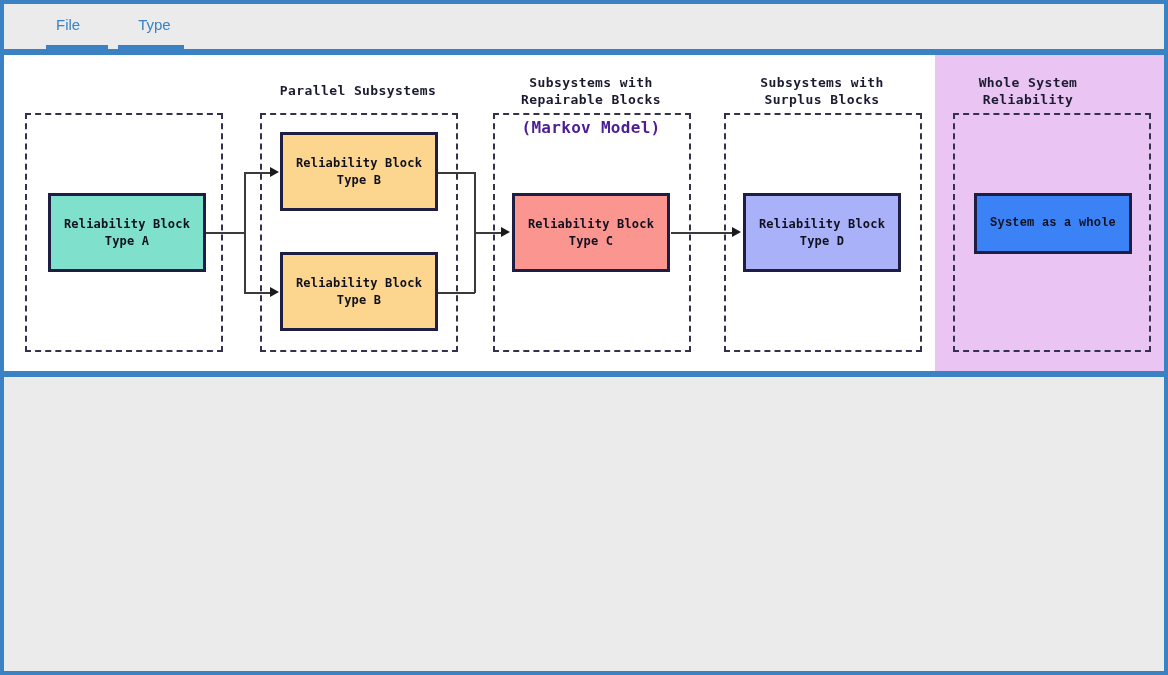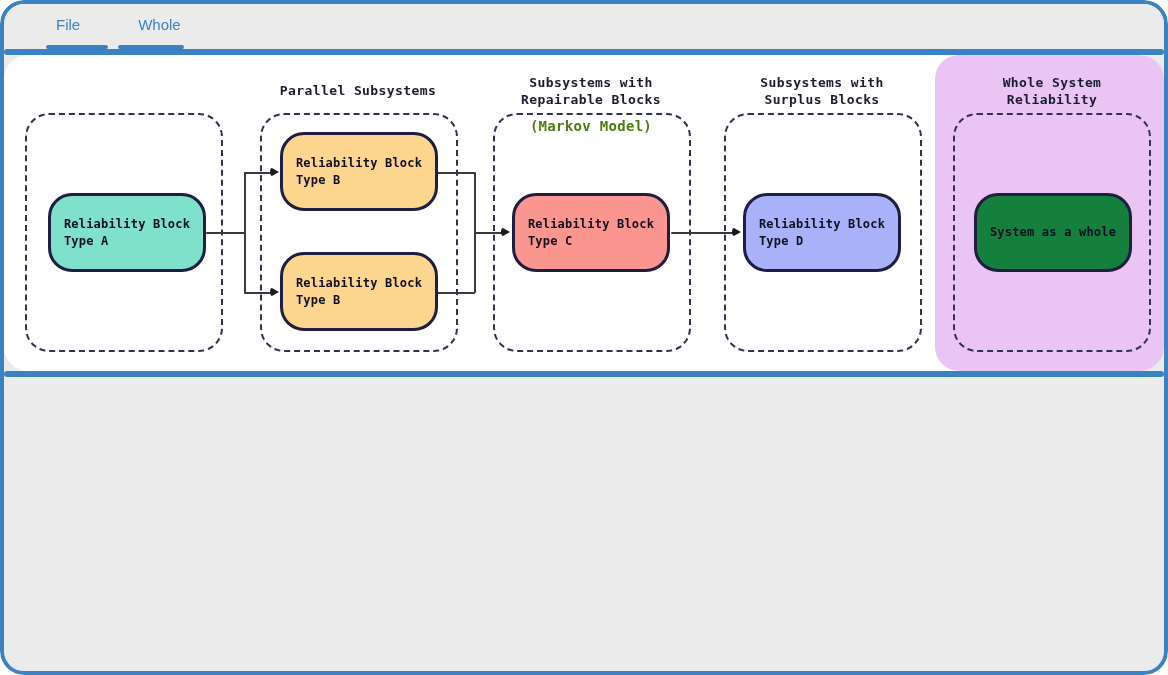--- a/index.html
+++ b/index.html
@@ -1,15 +1,15 @@
 <!DOCTYPE html>
 <html><head>
 <meta charset="utf-8">
 <style>
-  * { box-sizing: border-box; margin: 0; padding: 0; border-radius: 24px; }
+  * { box-sizing: border-box; margin: 0; padding: 0; }
   html, body {
     width: 1168px; height: 675px;
     background: #ffffff;
     font-family: "DejaVu Sans Mono", "Liberation Mono", monospace;
     overflow: hidden;
   }
   #app {
     position: relative;
     width: 1168px; height: 675px;
     background: #ebebeb;
@@ -85,39 +85,40 @@
     font-size: 13px;
     font-weight: bold;
     color: #1b1b30;
     text-align: center;
     line-height: 17px;
     white-space: pre-line;
     letter-spacing: 0.4px;
   }
   .group-sub {
     position: absolute;
-    font-size: 14px;
+    font-size: 16px;
     font-weight: bold;
-    color: #4d7c0f;
+    color: #4c1d95;
     text-align: center;
     letter-spacing: 0.3px;
   }
   .group-box {
     position: absolute;
     border: 2px dashed #32324f;
     background: transparent;
   }
 
   
   .rblock {
     position: absolute;
     border: 3px solid #1e1e42;
     display: flex;
     align-items: center;
     justify-content: center;
+    text-align: center;
     font-size: 12px;
     font-weight: bold;
     color: #10101f;
     line-height: 17px;
     white-space: pre-line;
     letter-spacing: 0.2px;
   }
 
   
   .wire {
@@ -134,42 +135,42 @@
     border-left: 9px solid #1a1a1a;
   }
 </style>
 </head>
 <body>
 
 <div id="app">
 
   <div class="menubar">
     <div class="menu-item first">File</div>
-    <div class="menu-item second">Whole</div>
+    <div class="menu-item second">Type</div>
   </div>
   <div class="menu-underline-band">
     <div class="mu mu-file"></div>
     <div class="mu mu-help"></div>
   </div>
   <div class="blue-sep"></div>
 
   <div class="canvas">
 
     <div class="highlight-panel" style="left:931px; top:0px; width:229px; height:316px;"></div>
 
 
     <div class="group-caption" style="left:254px; top:27px; width:200px;">Parallel Subsystems</div>
 
     <div class="group-caption" style="left:487px; top:19px; width:200px;">Subsystems with
 Repairable Blocks</div>
 
     <div class="group-caption" style="left:718px; top:19px; width:200px;">Subsystems with
 Surplus Blocks</div>
 
-    <div class="group-caption" style="left:948px; top:19px; width:200px;">Whole System
+    <div class="group-caption" style="left:924px; top:19px; width:200px;">Whole System
 Reliability</div>
 
     <div class="group-sub" style="left:487px; top:63px; width:200px;">(Markov Model)</div>
 
     <div class="group-box" style="left:21px; top:58px; width:198px; height:239px;"></div>
 
     <div class="group-box" style="left:256px; top:58px; width:198px; height:239px;"></div>
 
     <div class="group-box" style="left:489px; top:58px; width:198px; height:239px;"></div>
 
@@ -201,20 +202,20 @@
 
     <div class="rblock" style="left:276px; top:197px; width:158px; height:79px; background:#fcd68e;">Reliability Block
 Type B</div>
 
     <div class="rblock" style="left:508px; top:138px; width:158px; height:79px; background:#fb9590;">Reliability Block
 Type C</div>
 
     <div class="rblock" style="left:739px; top:138px; width:158px; height:79px; background:#a9b1f8;">Reliability Block
 Type D</div>
 
-    <div class="rblock" style="left:970px; top:138px; width:158px; height:79px; background:#15803d;">System as a whole</div>
+    <div class="rblock" style="left:970px; top:138px; width:158px; height:61px; background:#3b82f6;font-family:Liberation Mono, monospace;">System as a whole</div>
 
   </div>
 
   <div class="canvas-bottom-band"></div>
   <div class="lower-pane"></div>
 
 </div>
 
 </body></html>

